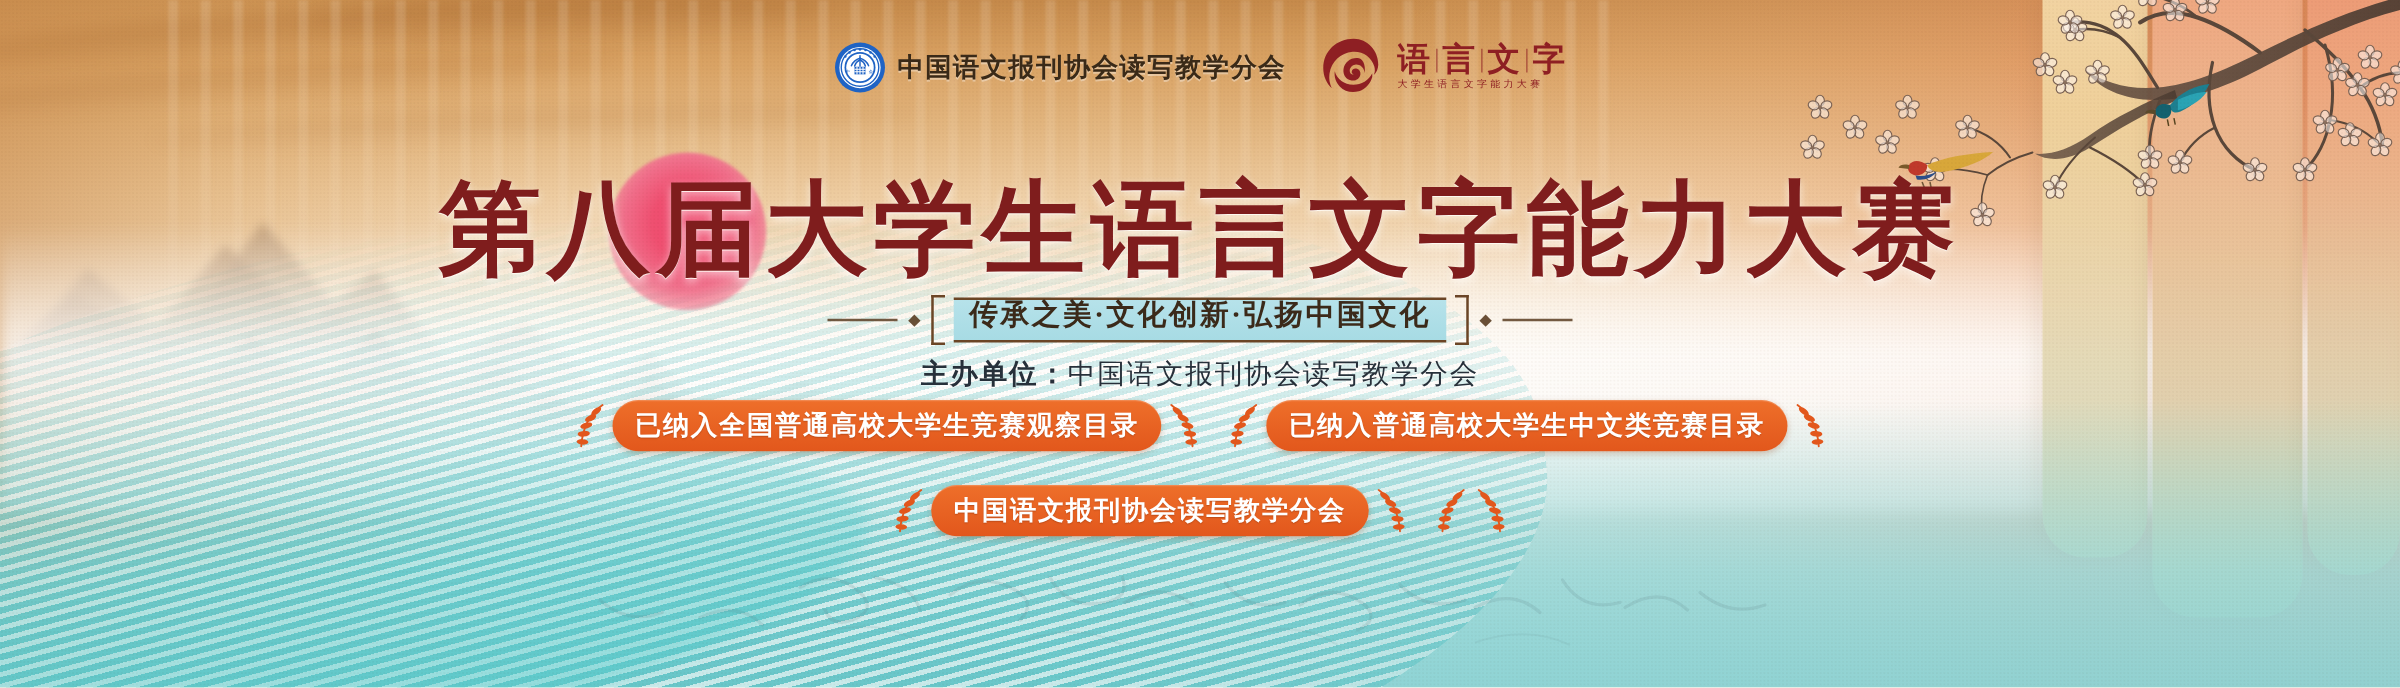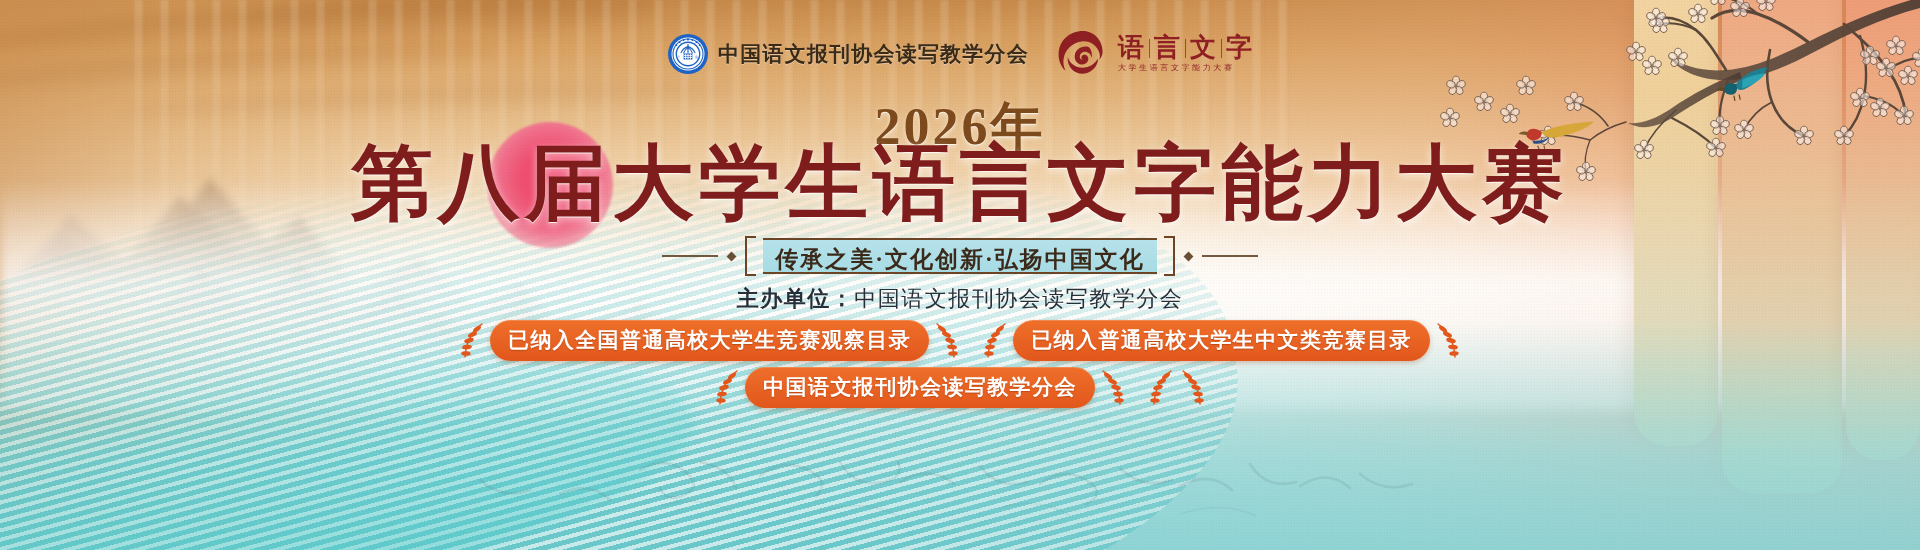--- a/index.html
+++ b/index.html
@@ -216,40 +216,40 @@
     width:9px;height:36px;
     border:2px solid #6b4526;
   }
   .tl-bracket.l{border-right:none;}
   .tl-bracket.r{border-left:none;}
   .tl-plate{
     background:linear-gradient(180deg,#b6e2ea,#a7dbe4);
     border-top:2px solid #6b4526;border-bottom:2px solid #6b4526;
     padding:4px 12px 5px;
     height:36px;box-sizing:border-box;
-    display:flex;align-items:flex-start;
+    display:flex;align-items:flex-end;
   }
   .tl-text{
     font-size:23px;font-weight:700;color:#3b2a1a;letter-spacing:2px;white-space:nowrap;
     font-family:"Liberation Serif","DejaVu Serif",serif;
   }
 
   
   .organizer{
     position:absolute;top:284px;left:0;right:0;text-align:center;
     font-size:22px;color:#27303a;letter-spacing:1.5px;
     font-family:"Liberation Serif","DejaVu Serif",serif;
     text-shadow:0 1px 0 rgba(255,255,255,.5);
   }
   .organizer .lbl{font-weight:700;}
 
   
   .badge-rows{
     position:absolute;top:320px;left:0;right:0;
-    display:flex;flex-direction:column;align-items:center;gap:6px;
+    display:flex;flex-direction:column;align-items:center;gap:27px;
   }
   .badge-row{display:flex;justify-content:center;align-items:center;gap:24px;}
   .badge{
     position:relative;display:flex;align-items:center;gap:4px;
   }
   .laurel{display:block;flex:none;}
   .pill{
     background:linear-gradient(180deg,#ee6f2a,#e2571c);
     border-radius:22px;
     padding:6px 18px 7px;
@@ -509,21 +509,20 @@
             <span>文</span>
             <span class="sep"></span>
             <span>字</span>
           </div>
           <div class="logo2-sub">大学生语言文字能力大赛</div>
         </div>
       </div>
 
     </div>
 
-    <div class="year">2026年</div>
 
     <div class="headline">第八届大学生语言文字能力大赛</div>
 
     <div class="tagline-wrap">
       <div class="tl-rule"></div>
       <div class="tl-diamond"></div>
       <div class="tl-box">
         <div class="tl-bracket l"></div>
         <div class="tl-plate">
           <span class="tl-text">传承之美·文化创新·弘扬中国文化</span>

